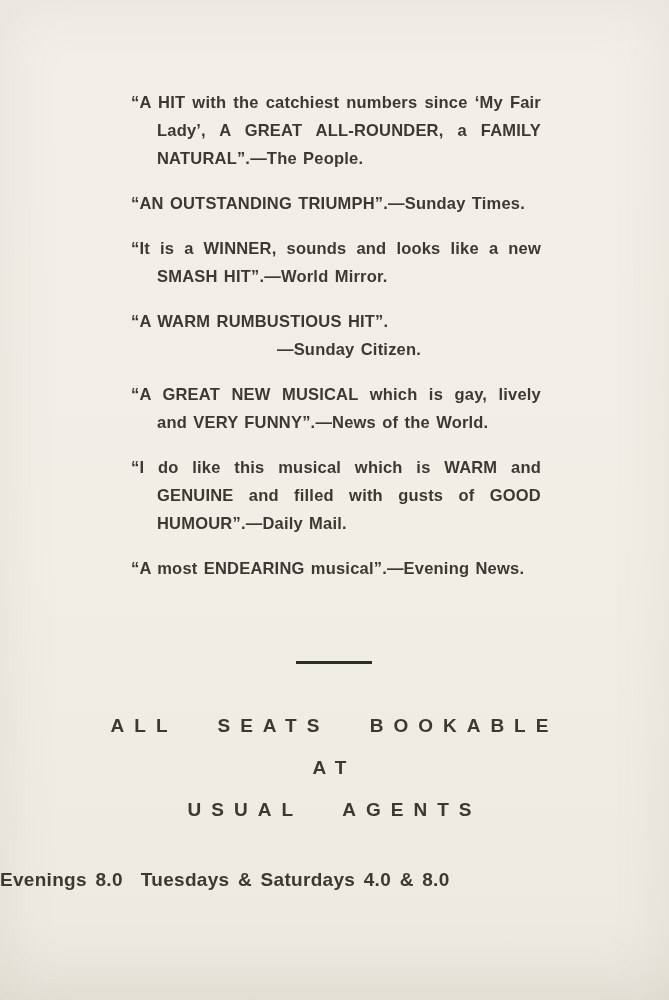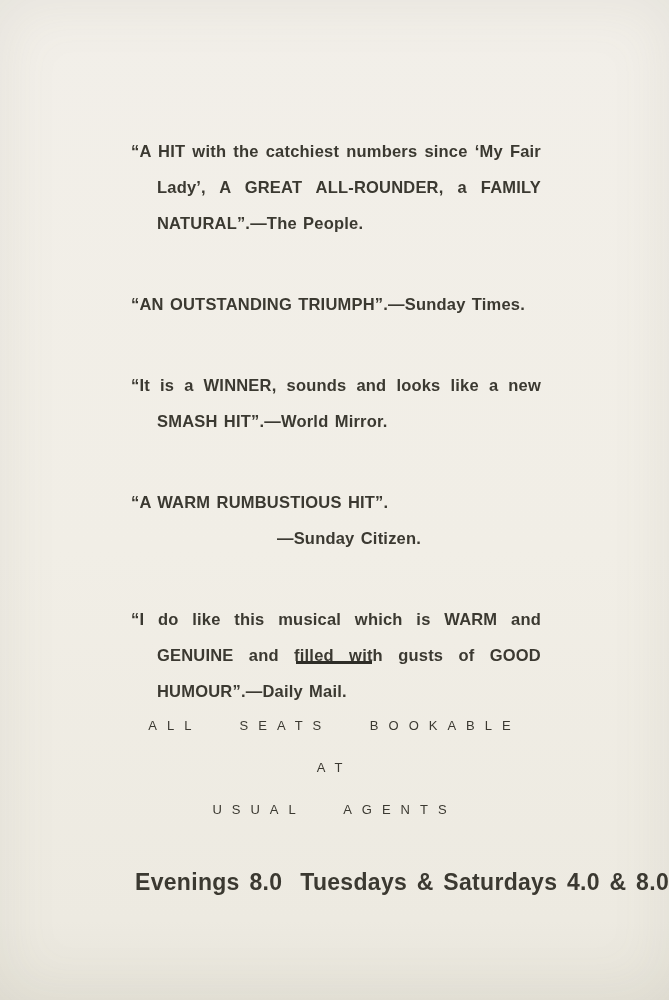--- a/index.html
+++ b/index.html
@@ -17,29 +17,28 @@
     box-shadow: inset 0 0 60px rgba(120,115,100,0.10);
   }
   
   .quotes {
     position: absolute;
     left: 131px; top: 88px; width: 410px;
     color: #3b3931;
   }
   .quote {
     font-size: 16.5px;
-    line-height: 36px;
+    line-height: 28px;
     font-weight: bold;
     text-align: justify;
     letter-spacing: 0.2px;
     word-spacing: 1.5px;
     padding-left: 26px;
     text-indent: -26px;
     margin-bottom: 17px;
-    margin-top: 45px;
   }
   .quote.src-newline .q-source {
     display: block;
     text-align: center;
     text-indent: 0;
   }
   
   .divider {
     position: absolute;
     top: 661px; left: 296px;
@@ -47,34 +46,34 @@
     background: #2e2d27;
   }
   
   .booking {
     position: absolute;
     top: 716px; left: 0; width: 669px;
     text-align: center;
     color: #3b3931;
   }
   .booking .booking-line {
-    font-size: 13px;
-    font-weight: normal;
+    font-size: 19px;
+    font-weight: bold;
     line-height: 20px;
     letter-spacing: 10px;
     word-spacing: 25px;
     margin-bottom: 22px;
     white-space: nowrap;
   }
   
   .schedule {
     position: absolute;
     top: 869px; left: 0; width: 669px;
-    text-align: right;
-    font-size: 23px;
+    text-align: left;
+    font-size: 19px;
     font-weight: bold;
     letter-spacing: 0.3px;
     word-spacing: 3px;
     color: #3b3931;
     white-space: nowrap;
   }
   .schedule .gap { display: inline-block; width: 18px; }
 </style>
 </head>
 <body>
@@ -83,24 +82,26 @@
 
   <div class="quotes">
   <p class="quote"><span class="q-text">“A HIT with the catchiest numbers since ‘My Fair Lady’, A GREAT ALL-ROUNDER, a FAMILY NATURAL”.</span><span class="q-source">—The People.</span></p>
 
   <p class="quote"><span class="q-text">“AN OUTSTANDING TRIUMPH”.</span><span class="q-source">—Sunday Times.</span></p>
 
   <p class="quote"><span class="q-text">“It is a WINNER, sounds and looks like a new SMASH HIT”.</span><span class="q-source">—World Mirror.</span></p>
 
   <p class="quote src-newline"><span class="q-text">“A WARM RUMBUSTIOUS HIT”.</span><span class="q-source">—Sunday Citizen.</span></p>
 
+  <p class="quote"><span class="q-text">“A GREAT NEW MUSICAL which is gay, lively and VERY FUNNY”.</span><span class="q-source">—News of the World.</span></p>
 
   <p class="quote"><span class="q-text">“I do like this musical which is WARM and GENUINE and filled with gusts of GOOD HUMOUR”.</span><span class="q-source">—Daily Mail.</span></p>
 
 
+  <p class="quote"><span class="q-text">“A most ENDEARING musical”.</span><span class="q-source">—Evening News.</span></p>
 
 </div>
 
   <div class="divider"></div>
 
   <div class="booking">
     <p class="booking-line">ALL SEATS BOOKABLE</p>
     <p class="booking-line">AT</p>
     <p class="booking-line">USUAL AGENTS</p>
   </div>

